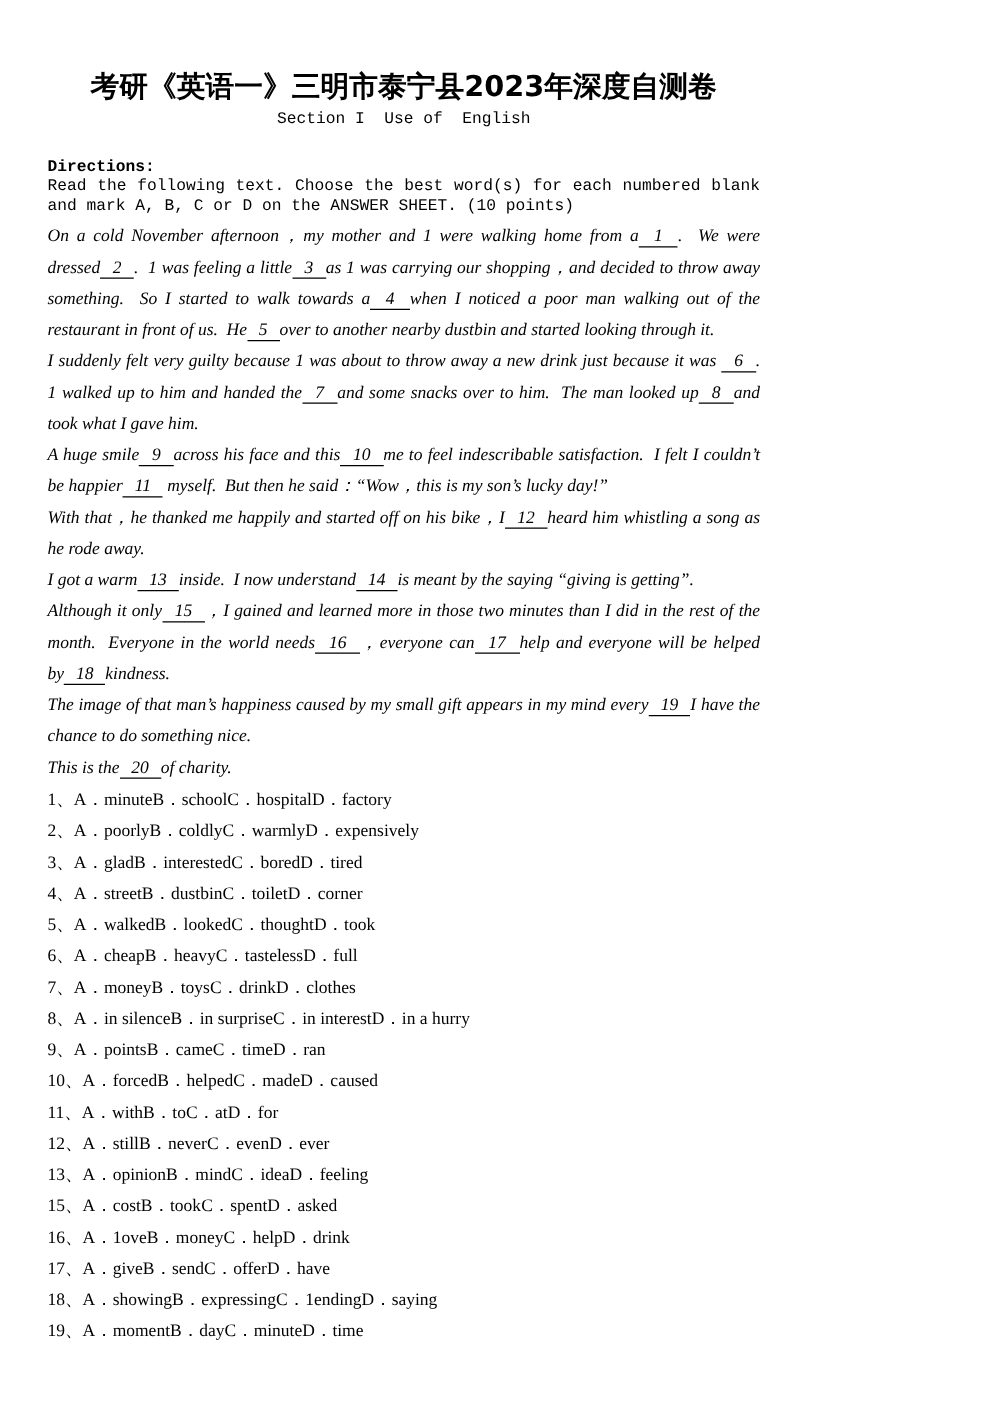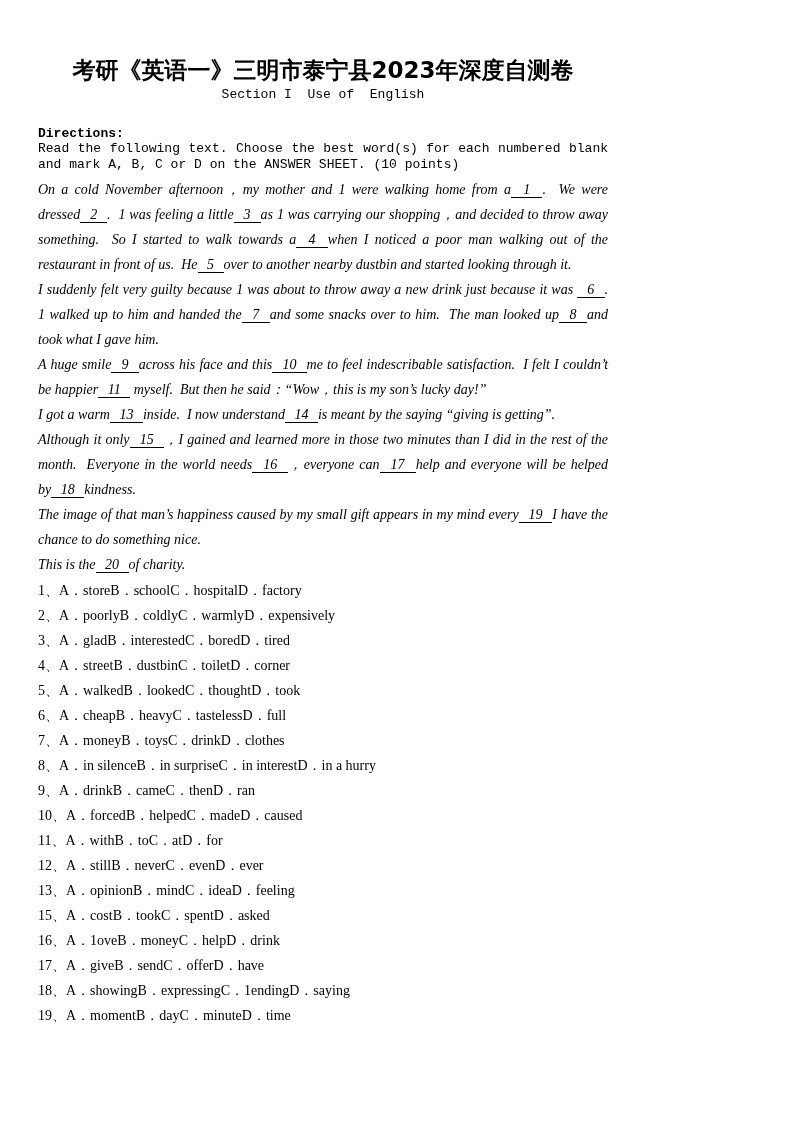--- a/index.html
+++ b/index.html
@@ -82,36 +82,37 @@
 
   <div class="directions">
     <span class="label">Directions:</span>
     <span>Read the following text. Choose the best word(s) for each numbered blank and mark A, B, C or D on the ANSWER SHEET. (10 points)</span>
   </div>
 
   <div class="passage">
       <p>On a cold November afternoon，my mother and 1 were walking home from a<span class="blank">&nbsp;1&nbsp;</span>.  We were dressed<span class="blank">&nbsp;2&nbsp;</span>.  1 was feeling a little<span class="blank">&nbsp;3&nbsp;</span>as 1 was carrying our shopping，and decided to throw away something.  So I started to walk towards a<span class="blank">&nbsp;4&nbsp;</span>when I noticed a poor man walking out of the restaurant in front of us.  He<span class="blank">&nbsp;5&nbsp;</span>over to another nearby dustbin and started looking through it.</p>
       <p>I suddenly felt very guilty because 1 was about to throw away a new drink just because it was <span class="blank">&nbsp;6&nbsp;</span>.  1 walked up to him and handed the<span class="blank">&nbsp;7&nbsp;</span>and some snacks over to him.  The man looked up<span class="blank">&nbsp;8&nbsp;</span>and took what I gave him.</p>
       <p>A huge smile<span class="blank">&nbsp;9&nbsp;</span>across his face and this<span class="blank">&nbsp;10&nbsp;</span>me to feel indescribable satisfaction.  I felt I couldn’t be happier<span class="blank">&nbsp;11&nbsp;</span> myself.  But then he said：“Wow，this is my son’s lucky day!”</p>
+      <p>With that，he thanked me happily and started off on his bike，I<span class="blank">&nbsp;12&nbsp;</span>heard him whistling a song as he rode away.</p>
       <p>I got a warm<span class="blank">&nbsp;13&nbsp;</span>inside.  I now understand<span class="blank">&nbsp;14&nbsp;</span>is meant by the saying “giving is getting”.</p>
       <p>Although it only<span class="blank">&nbsp;15&nbsp;</span>，I gained and learned more in those two minutes than I did in the rest of the month.  Everyone in the world needs<span class="blank">&nbsp;16&nbsp;</span>，everyone can<span class="blank">&nbsp;17&nbsp;</span>help and everyone will be helped by<span class="blank">&nbsp;18&nbsp;</span>kindness.</p>
       <p>The image of that man’s happiness caused by my small gift appears in my mind every<span class="blank">&nbsp;19&nbsp;</span>I have the chance to do something nice.</p>
       <p>This is the<span class="blank">&nbsp;20&nbsp;</span>of charity.</p>
     </div>
 
   <div class="questions">
-      <div class="qrow"><span>1、</span><span>A．store</span><span>B．school</span><span>C．hospital</span><span>D．factory</span></div>
+      <div class="qrow"><span>1、</span><span>A．minute</span><span>B．school</span><span>C．hospital</span><span>D．factory</span></div>
       <div class="qrow"><span>2、</span><span>A．poorly</span><span>B．coldly</span><span>C．warmly</span><span>D．expensively</span></div>
       <div class="qrow"><span>3、</span><span>A．glad</span><span>B．interested</span><span>C．bored</span><span>D．tired</span></div>
       <div class="qrow"><span>4、</span><span>A．street</span><span>B．dustbin</span><span>C．toilet</span><span>D．corner</span></div>
       <div class="qrow"><span>5、</span><span>A．walked</span><span>B．looked</span><span>C．thought</span><span>D．took</span></div>
       <div class="qrow"><span>6、</span><span>A．cheap</span><span>B．heavy</span><span>C．tasteless</span><span>D．full</span></div>
       <div class="qrow"><span>7、</span><span>A．money</span><span>B．toys</span><span>C．drink</span><span>D．clothes</span></div>
       <div class="qrow"><span>8、</span><span>A．in silence</span><span>B．in surprise</span><span>C．in interest</span><span>D．in a hurry</span></div>
-      <div class="qrow"><span>9、</span><span>A．drink</span><span>B．came</span><span>C．then</span><span>D．ran</span></div>
+      <div class="qrow"><span>9、</span><span>A．points</span><span>B．came</span><span>C．time</span><span>D．ran</span></div>
       <div class="qrow"><span>10、</span><span>A．forced</span><span>B．helped</span><span>C．made</span><span>D．caused</span></div>
       <div class="qrow"><span>11、</span><span>A．with</span><span>B．to</span><span>C．at</span><span>D．for</span></div>
       <div class="qrow"><span>12、</span><span>A．still</span><span>B．never</span><span>C．even</span><span>D．ever</span></div>
       <div class="qrow"><span>13、</span><span>A．opinion</span><span>B．mind</span><span>C．idea</span><span>D．feeling</span></div>
       <div class="qrow"><span>15、</span><span>A．cost</span><span>B．took</span><span>C．spent</span><span>D．asked</span></div>
       <div class="qrow"><span>16、</span><span>A．1ove</span><span>B．money</span><span>C．help</span><span>D．drink</span></div>
       <div class="qrow"><span>17、</span><span>A．give</span><span>B．send</span><span>C．offer</span><span>D．have</span></div>
       <div class="qrow"><span>18、</span><span>A．showing</span><span>B．expressing</span><span>C．1ending</span><span>D．saying</span></div>
       <div class="qrow"><span>19、</span><span>A．moment</span><span>B．day</span><span>C．minute</span><span>D．time</span></div>
     </div>

